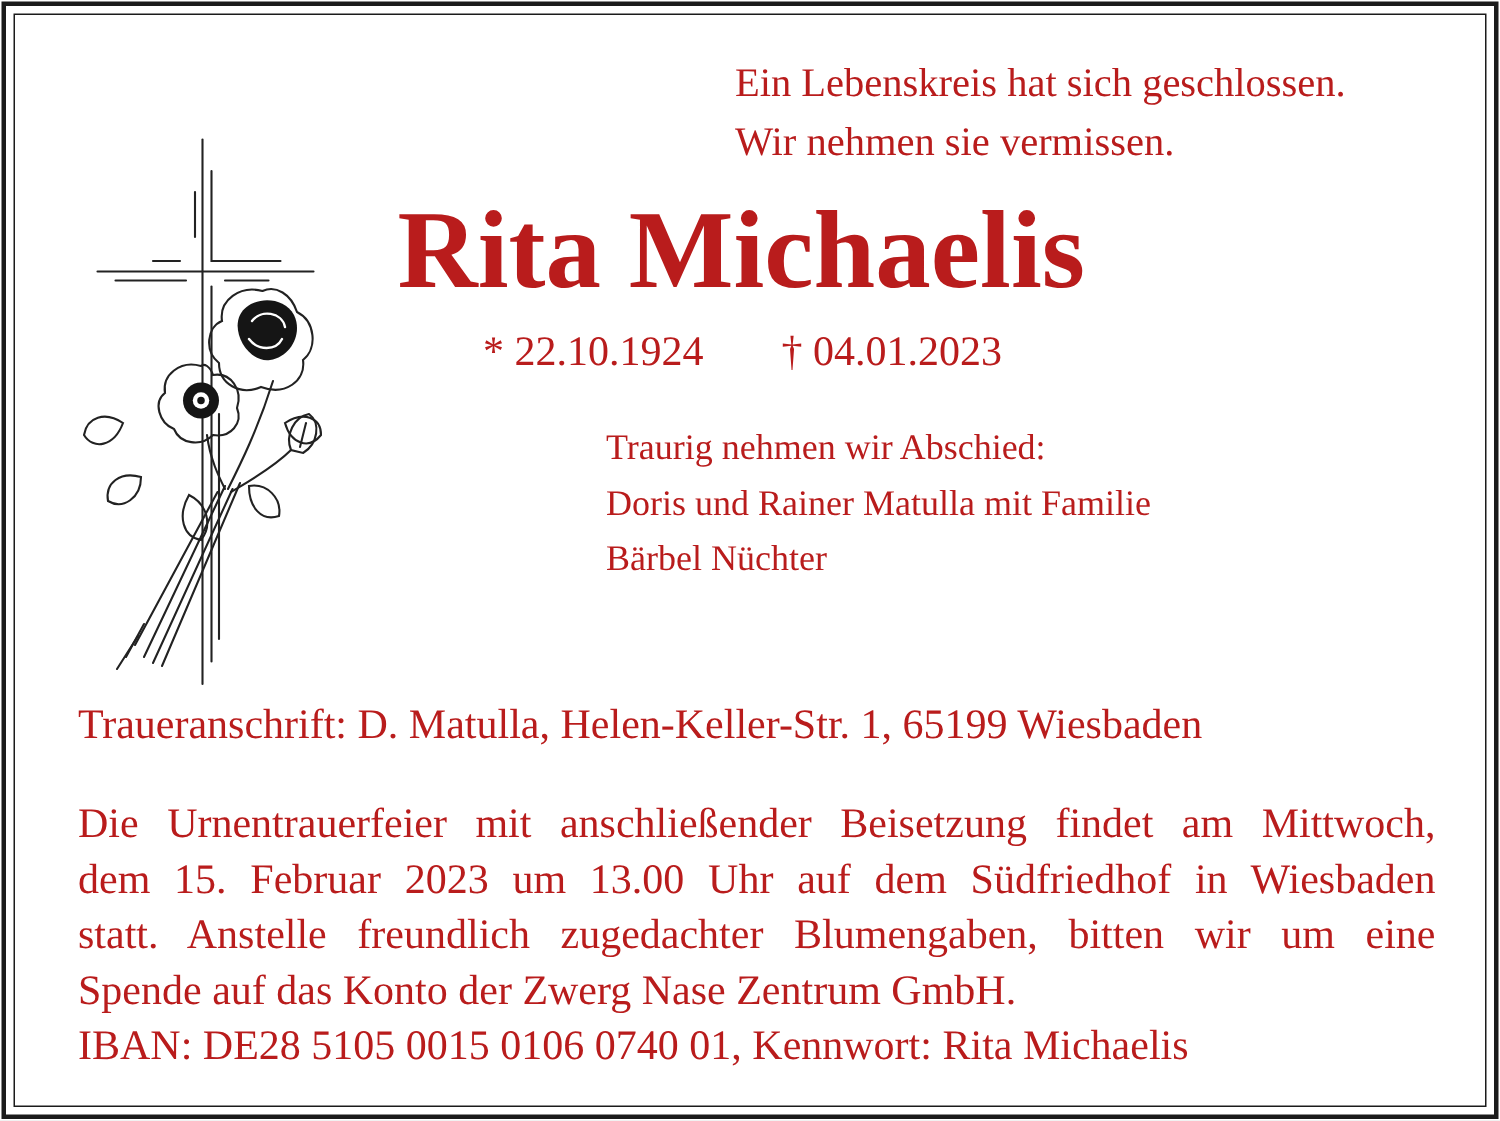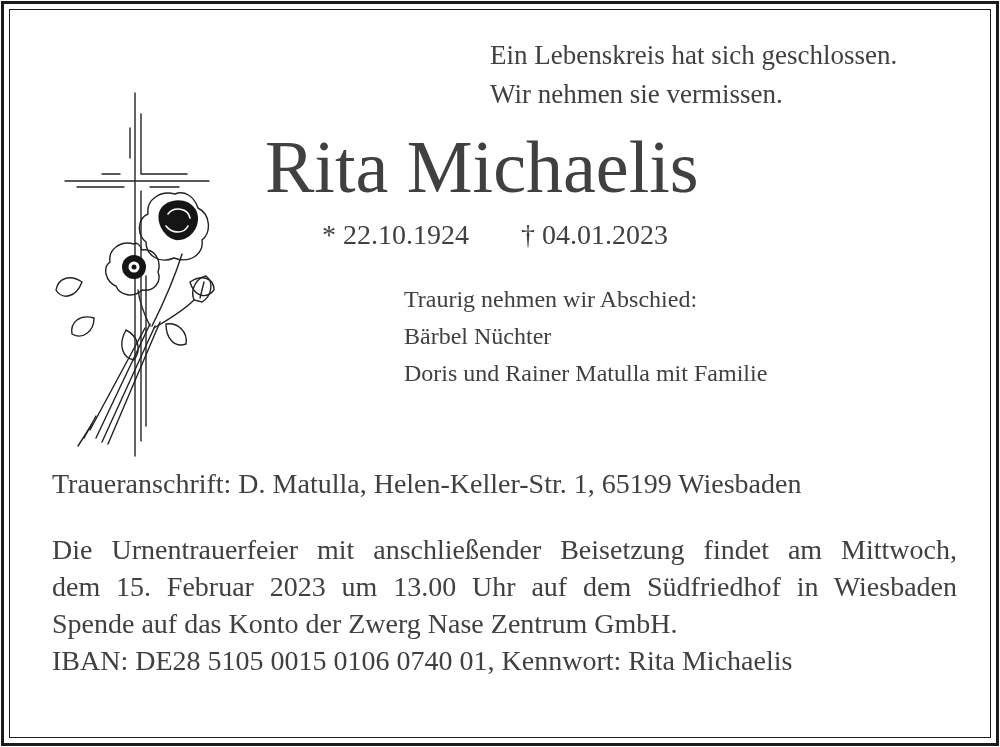--- a/index.html
+++ b/index.html
@@ -1,31 +1,31 @@
 <!DOCTYPE html>
 <html><head>
 <meta charset="utf-8">
 <style>
   html,body{margin:0;padding:0;background:#e8e8e8;}
   .sheet{
     position:relative;
     width:1000px;height:747px;
     background:#ffffff;
     font-family:"Liberation Serif","DejaVu Serif",serif;
-    color:#404040;
+    color:#b91c1c;
     overflow:hidden;
   }
   .frame-outer{position:absolute;inset:1px;border:3px solid #1b1b1b;pointer-events:none;}
   .frame-inner{position:absolute;inset:9px;border:1px solid #1b1b1b;pointer-events:none;}
 
   .abs{position:absolute;}
 
   .opening{left:490px;top:36px;font-size:27px;line-height:39px;}
   .illustration{left:42px;top:86px;width:230px;height:385px;}
-  .name{left:265px;top:130px;font-size:74px;font-weight:normal;line-height:1;white-space:nowrap;}
+  .name{left:265px;top:130px;font-size:74px;font-weight:bold;line-height:1;white-space:nowrap;}
   .dates{left:322px;top:219px;display:flex;gap:52px;font-size:28px;font-weight:normal;white-space:nowrap;}
   .mourners{left:404px;top:281px;font-size:24px;line-height:37px;white-space:nowrap;}
   .address{left:52px;top:468px;font-size:28px;white-space:nowrap;}
   .announcement{left:52px;top:531px;width:905px;font-size:28px;line-height:37px;}
   .announcement .just{text-align:justify;text-align-last:justify;font-family:Liberation Serif, serif;}
 </style>
 </head>
 <body>
 
 <div class="sheet">
@@ -81,26 +81,27 @@
 
   <div class="abs name">Rita Michaelis</div>
 
   <div class="abs dates">
     <span>* 22.10.1924</span>
     <span>† 04.01.2023</span>
   </div>
 
   <div class="abs mourners">
     <div>Traurig nehmen wir Abschied:</div>
+    <div>Doris und Rainer Matulla mit Familie</div>
     <div>Bärbel Nüchter</div>
-    <div>Doris und Rainer Matulla mit Familie</div>
   </div>
 
   <div class="abs address">Traueranschrift: D. Matulla, Helen-Keller-Str. 1, 65199 Wiesbaden</div>
 
   <div class="abs announcement">
     <div class="just">Die Urnentrauerfeier mit anschließender Beisetzung findet am Mittwoch,</div>
     <div class="just">dem 15. Februar 2023 um 13.00 Uhr auf dem Südfriedhof in Wiesbaden</div>
+    <div class="just">statt. Anstelle freundlich zugedachter Blumengaben, bitten wir um eine</div>
     <div>Spende auf das Konto der Zwerg Nase Zentrum GmbH.</div>
     <div>IBAN: DE28 5105 0015 0106 0740 01, Kennwort: Rita Michaelis</div>
   </div>
 
 </div>
 
 </body></html>

